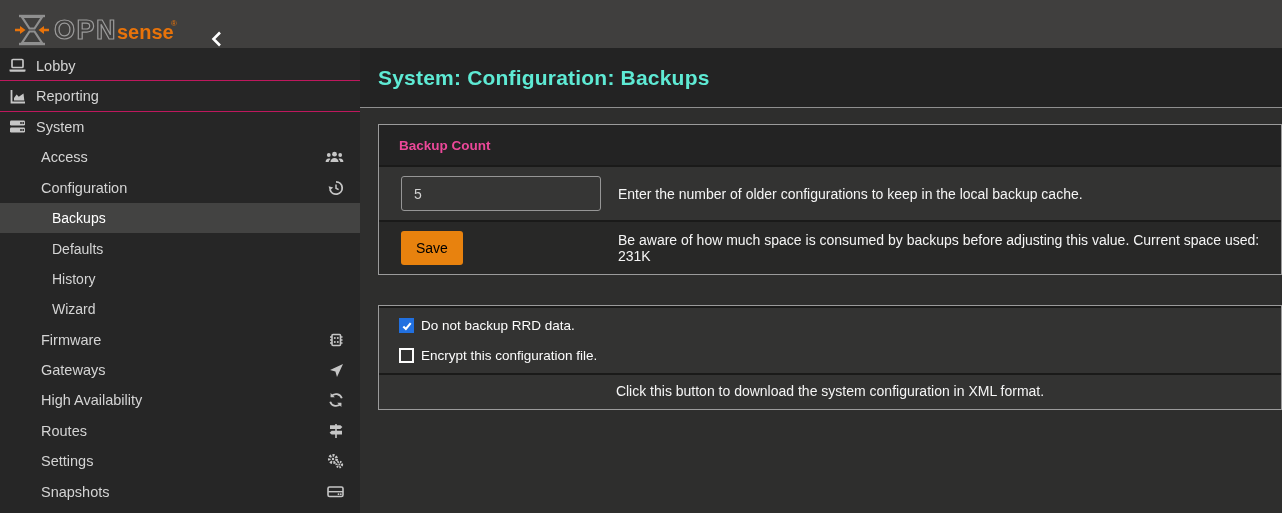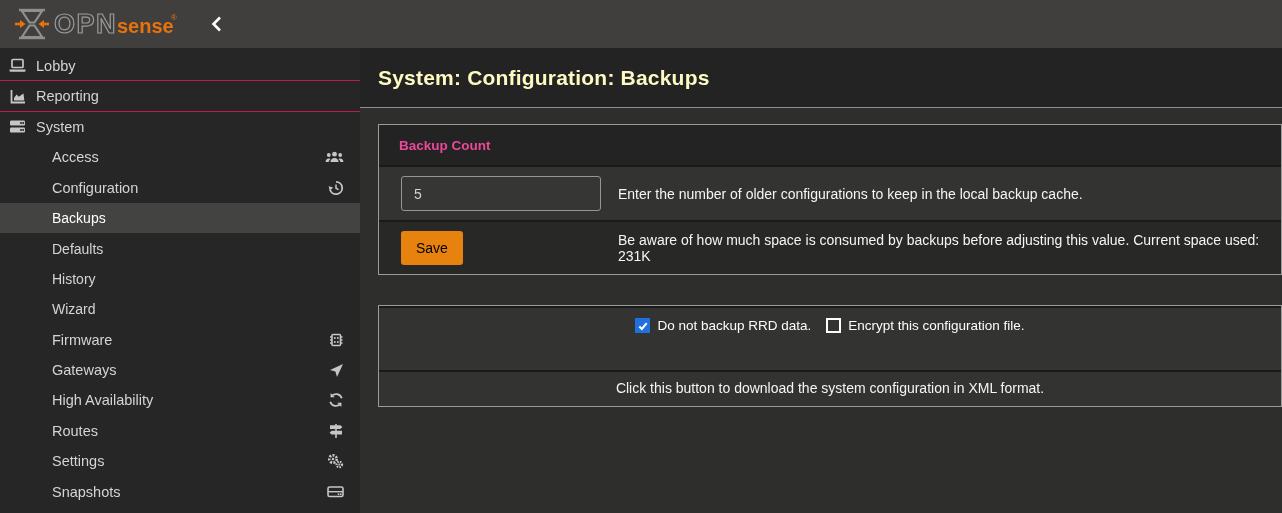--- a/index.html
+++ b/index.html
@@ -1,43 +1,43 @@
 <!DOCTYPE html>
 <html><head>
 <meta charset="utf-8">
 <style>
   * { margin:0; padding:0; box-sizing:border-box; }
   html,body { width:1282px; height:513px; overflow:hidden; background:#2e2e2d;
     font-family:"Liberation Sans", sans-serif; }
 
   
-  .topbar { height:48px; background:#403f3e; display:flex; align-items:center; padding-left:14px; }
+  .topbar { height:48px; background:#403f3e; display:flex; align-items:flex-end; padding-left:14px; }
   .logo { display:flex; align-items:center; }
   .collapse-btn { margin-left:26px; display:flex; align-items:center; cursor:pointer; }
 
   
   .layout { display:flex; height:465px; }
   .sidebar { width:360px; background:#262626; padding-top:3px; flex:none; }
   .main { flex:1; display:flex; flex-direction:column; min-width:0; }
 
   
   .side-item { height:30.4px; display:flex; align-items:center; padding:0 16px 0 8px;
     font-size:14.5px; color:#d4d4d4; cursor:pointer; }
   .side-item .lico { width:19px; margin-right:9px; display:flex; justify-content:center; flex:none; }
   .side-item .rico { margin-left:auto; display:flex; flex:none; }
   .side-item.bordered { border-bottom:1px solid #be185d; }
-  .side-item.lvl1 { padding-left:52px; }
+  .side-item.lvl1 { padding-left:41px; }
   .side-item.lvl2 { padding-left:52px; font-size:14px; }
   .side-item.selected { background:#434342; color:#fff; }
   .icon-svg { display:block; }
 
   
   .page-header { height:60px; background:#232323; border-bottom:1px solid #8f8f8f;
     display:flex; align-items:center; padding-left:18px; flex:none; }
-  .page-header h1 { font-size:21px; font-weight:bold; color:#fef9c3; letter-spacing:.2px; }
+  .page-header h1 { font-size:21px; font-weight:bold; color:#5eead4; letter-spacing:.2px; }
 
   
   .content { flex:1; padding:16px 0 0 18px; overflow:hidden; }
   .panel { border:1px solid #9b9b9b; background:#272726; }
   .panel + .panel { margin-top:30px; }
   .panel-header { height:40px; background:#232323; display:flex; align-items:center;
     padding:0 20px; font-size:13.5px; font-weight:bold; color:#ec4899; }
   .prow { display:flex; align-items:center; min-height:54px; border-top:2px solid #1a1a19;
     color:#f5f5f5; font-size:14px; }
   .prow.light { background:#333332; }
@@ -46,21 +46,21 @@
   .col2 { flex:1; padding-right:10px; }
 
   .text-input { width:200px; height:35px; background:#363635; border:1px solid #969696;
     border-radius:3px; color:#d2d2d2; font-size:14px; padding:0 12px;
     font-family:"Liberation Sans", sans-serif; }
   .btn-orange { background:#e8820e; color:#000000; border:none; border-radius:3px;
     font-size:14px; font-family:"Liberation Sans", sans-serif; cursor:pointer;
     height:34px; padding:0 15px; }
 
   
-  .checkrow { flex-direction:row; align-items:flex-start; justify-content:center;
+  .checkrow { flex-direction:column; align-items:flex-start; justify-content:center;
     padding:10px 20px; min-height:64px; gap:15px; display:flex; }
   .checkline { display:flex; align-items:center; }
   .cbox { width:15px; height:15px; flex:none; cursor:pointer; }
   .cbox.checked { background:#2170e0; display:flex; align-items:center; justify-content:center; }
   .cbox.unchecked { background:transparent; border:2.5px solid #fdfdfd; }
   .checkline label { margin-left:7px; color:#fdfdfd; font-size:13.5px; cursor:pointer; }
 
   .descrow { align-items:flex-start; padding:8px 20px 10px 20px; min-height:33px;justify-content:center; }
 </style>
 </head>

